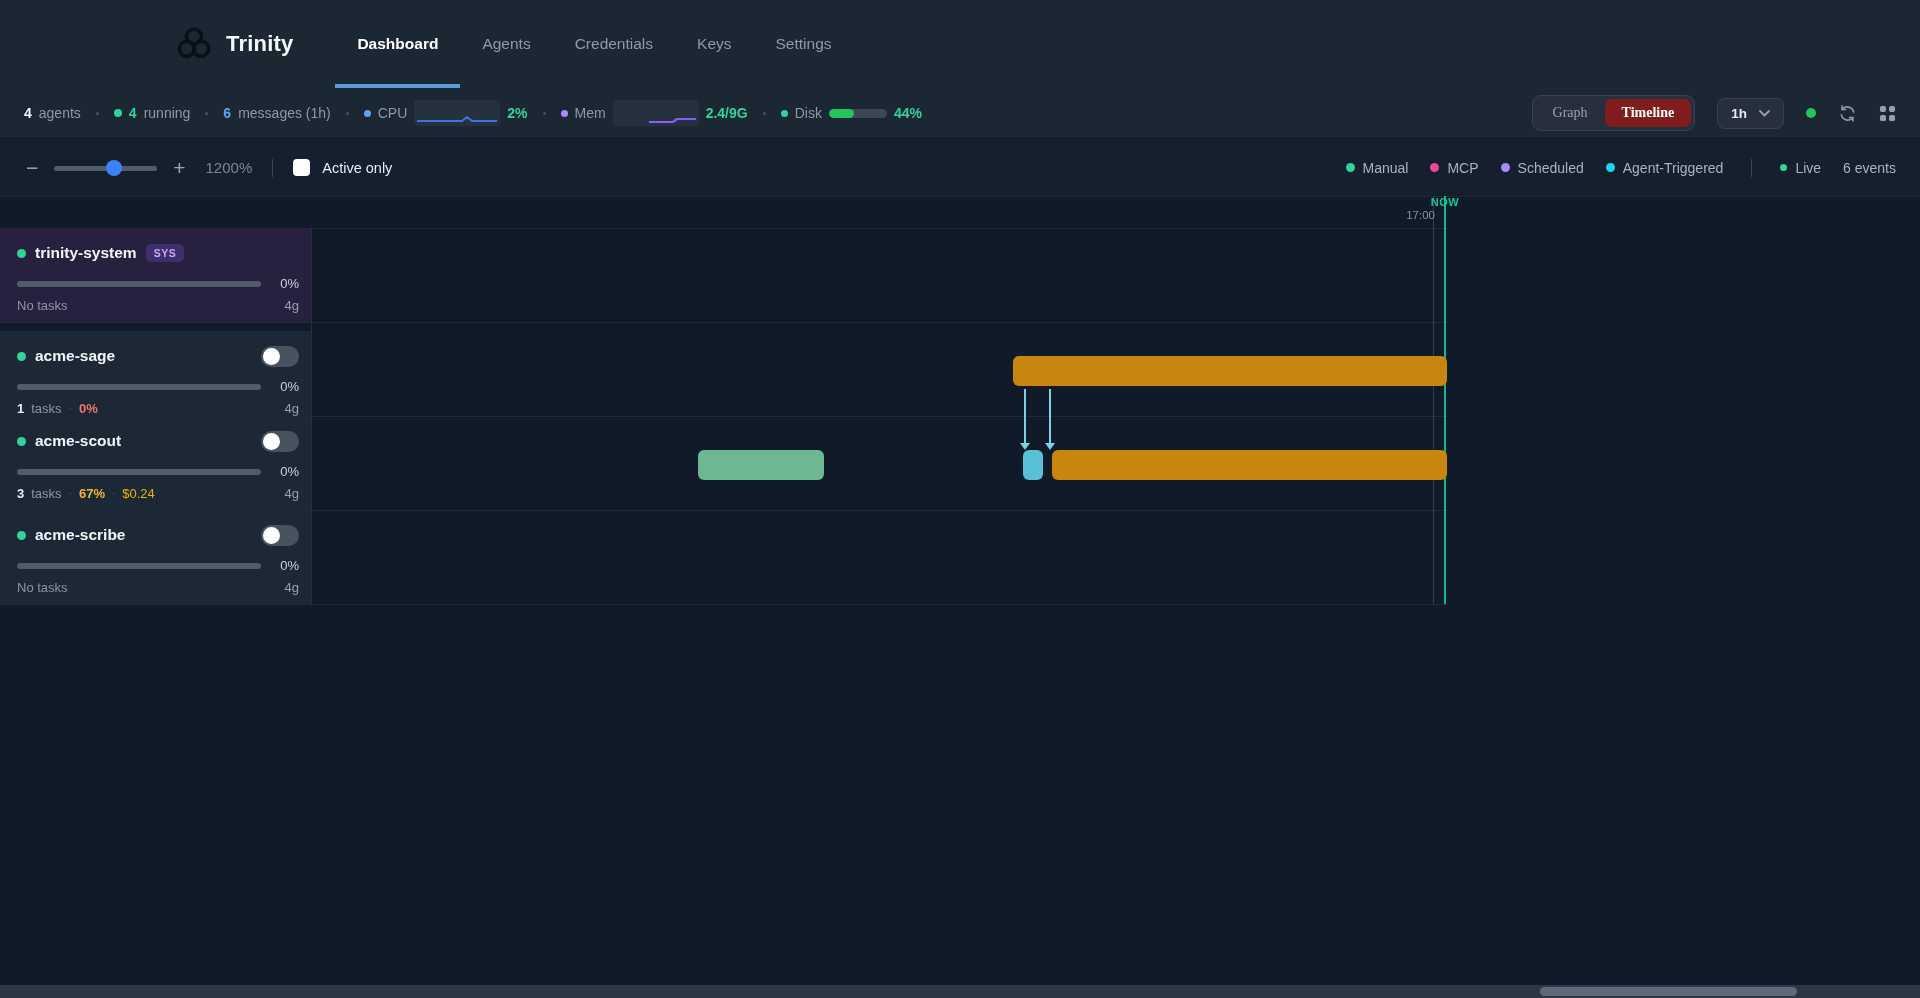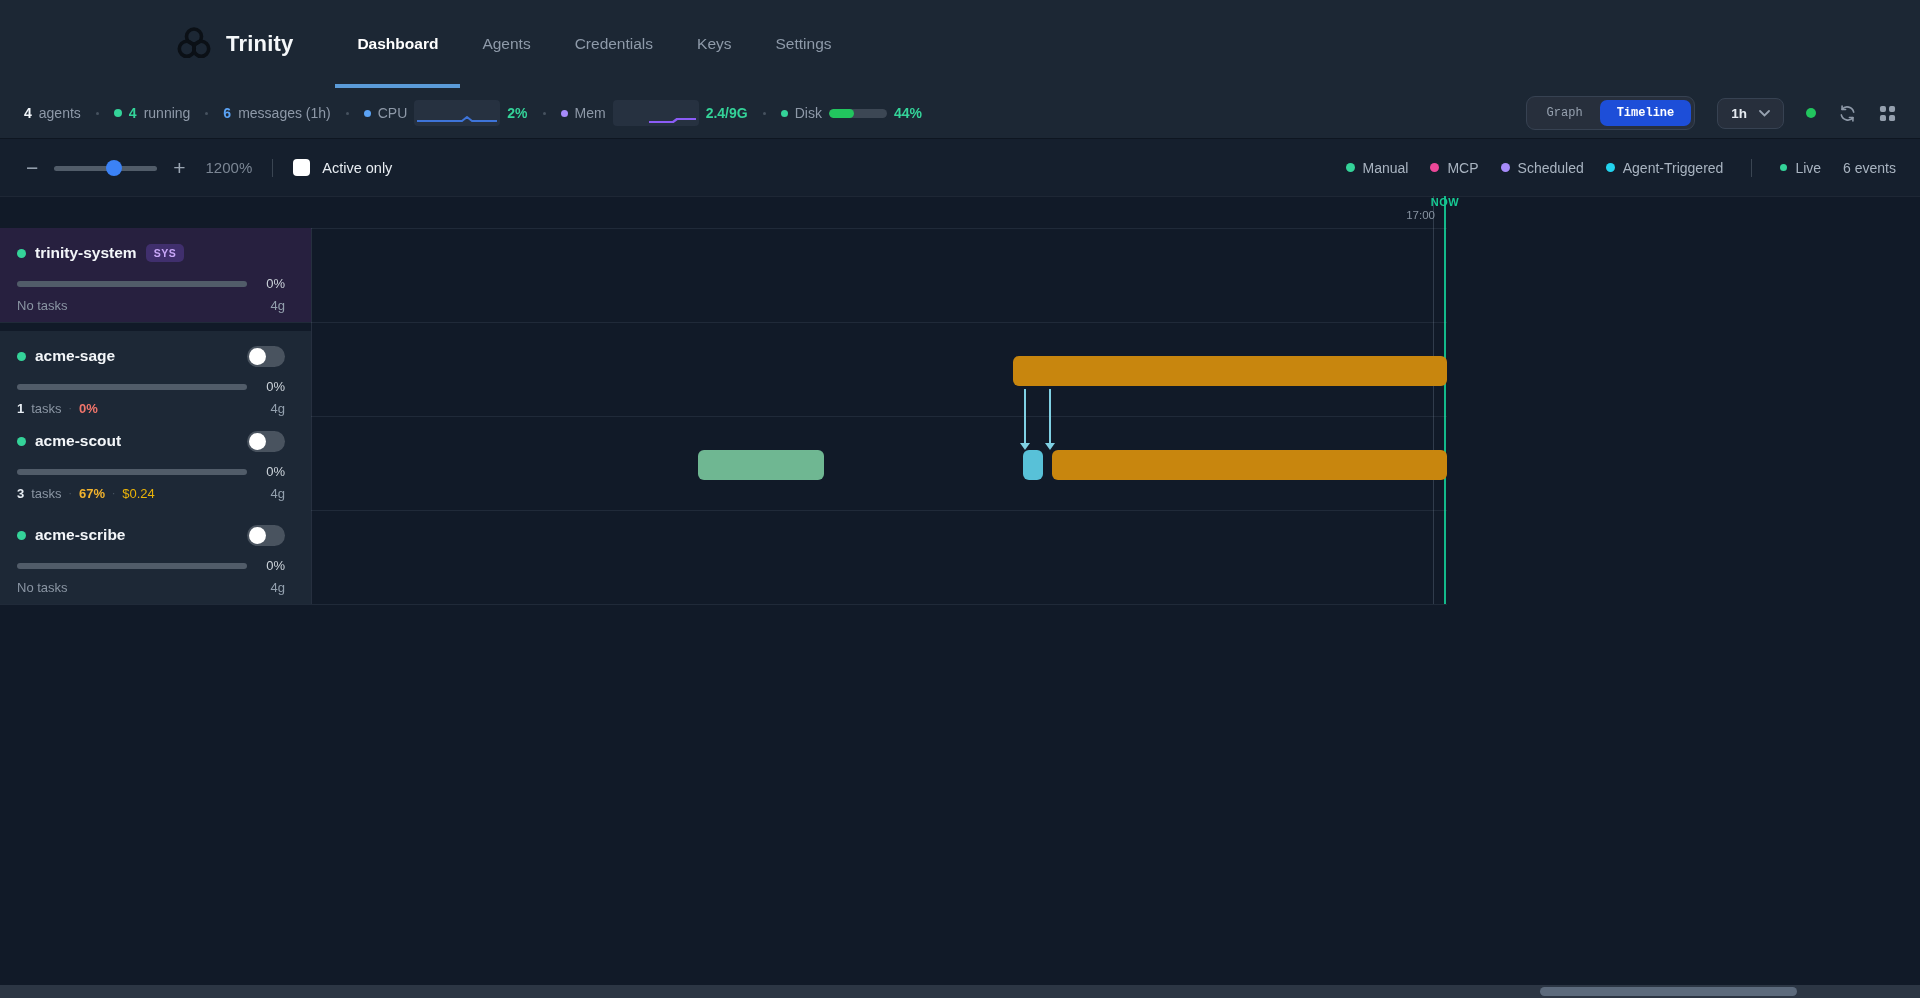--- a/index.html
+++ b/index.html
@@ -36,23 +36,23 @@
   .sb-group { display:flex; align-items:center; gap:7px; white-space:nowrap; }
   .sb-sep { width:3px; height:3px; border-radius:50%; background:#46525f; }
   .b { font-weight:bold; }
   .v-white { color:#f2f6fa; } .v-green { color:#34d399; } .v-blue { color:#5ba3f5; }
   .spark { width:86px; height:26px; background:#263140; border-radius:4px; }
   .disk-track { width:58px; height:9px; border-radius:5px; background:#3c4754; overflow:hidden; }
   .disk-fill { height:100%; border-radius:5px; }
   .sb-right { margin-left:auto; display:flex; align-items:center; gap:22px; }
   .segmented { display:flex; align-items:center; background:#272f3c; border:1px solid #374252;
                border-radius:9px; padding:3px; }
-  .seg-btn { font-size:12px; padding:6px 17px; border-radius:7px; color:#97a2b0;
-             background:transparent; border:none; cursor:pointer; font-family:Liberation Mono, monospace; }
-  .seg-btn.selected { background:#1d4ed8; color:#ffffff; font-weight:bold; }
+  .seg-btn { font-size:14px; padding:6px 17px; border-radius:7px; color:#97a2b0;
+             background:transparent; border:none; cursor:pointer; font-family:Liberation Serif, serif; }
+  .seg-btn.selected { background:#7f1d1d; color:#ffffff; font-weight:bold; }
   .range-select { display:flex; align-items:center; gap:12px; background:#272f3c;
                   border:1px solid #374252; border-radius:8px; padding:7px 13px;
                   font-size:13.5px; font-weight:bold; color:#e6ebf1; cursor:pointer; }
 
   
   .toolbar { position:absolute; left:0; top:139px; width:1920px; height:58px; background:#151f2d;
              border-bottom:1px solid rgba(255,255,255,.04); display:flex; align-items:center;
              padding:0 24px; }
   .tb-left { display:flex; align-items:center; gap:14px; }
   .zoom-btn { font-size:21px; color:#9aa5b2; background:none; border:none; cursor:pointer;
@@ -65,21 +65,21 @@
   .tb-divider { width:1px; height:18px; background:#39455200; border-left:1px solid #3a4552; margin:0 6px; }
   .checkbox { width:17px; height:17px; border-radius:4px; background:#ffffff; cursor:pointer; }
   .cb-label { font-size:14.5px; color:#e8edf2; margin-left:-2px; }
   .tb-right { margin-left:auto; display:flex; align-items:center; gap:22px; }
   .legend-item { display:flex; align-items:center; gap:8px; font-size:14px; color:#a9b4c1; }
   .live { display:flex; align-items:center; gap:8px; font-size:14px; color:#a9b4c1; }
   .events { font-size:14px; color:#a9b4c1; }
 
   
   .agent-cell { position:absolute; left:0; width:311px; height:94px; background:#1d2836;
-                padding:13px 26px 0 17px; cursor:pointer; }
+                padding:13px 12px 0 17px; cursor:pointer; }
   .agent-cell.highlighted { background:#27203f; }
   .ac-line1 { display:flex; align-items:center; gap:9px; height:24px; }
   .agent-name { font-size:15.5px; font-weight:bold; color:#f3f6f9; }
   .badge { font-size:10.5px; font-weight:bold; letter-spacing:.5px; color:#c9a8f9;
            background:rgba(139,92,246,.25); border-radius:5px; padding:3px 8px; }
   .toggle { margin-left:auto; width:38px; height:21px; border-radius:11px; background:#49535f;
             position:relative; cursor:pointer; flex:none; }
   .toggle .knob { position:absolute; left:2px; top:2px; width:17px; height:17px;
                   border-radius:50%; background:#ffffff; }
   .ac-line2 { display:flex; align-items:center; gap:12px; margin-top:11px; }

